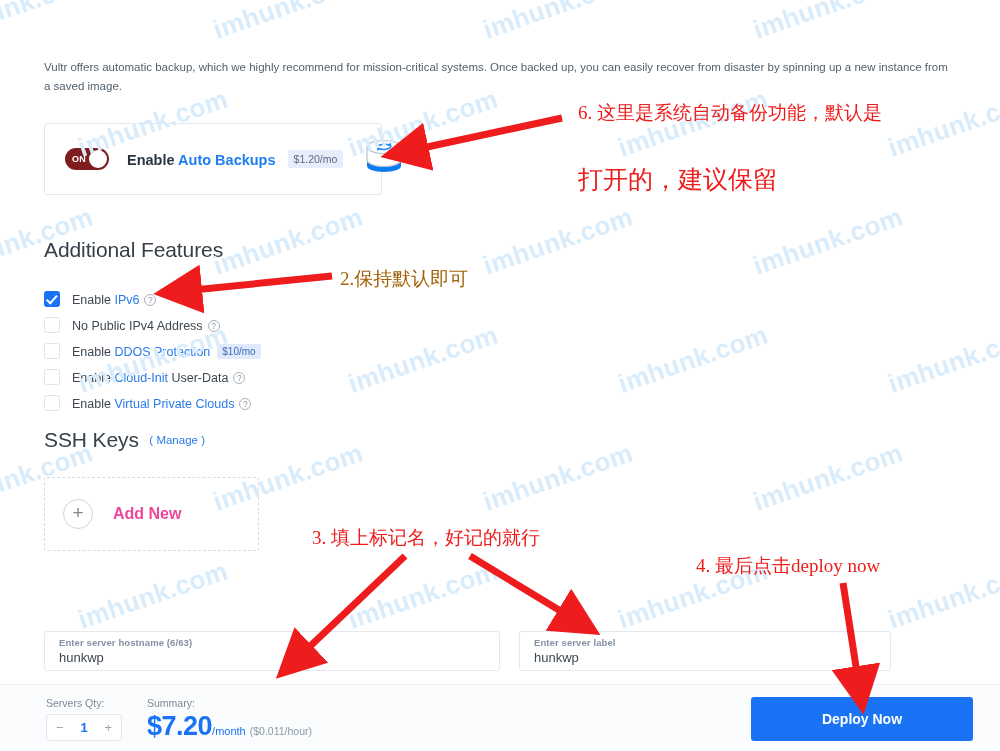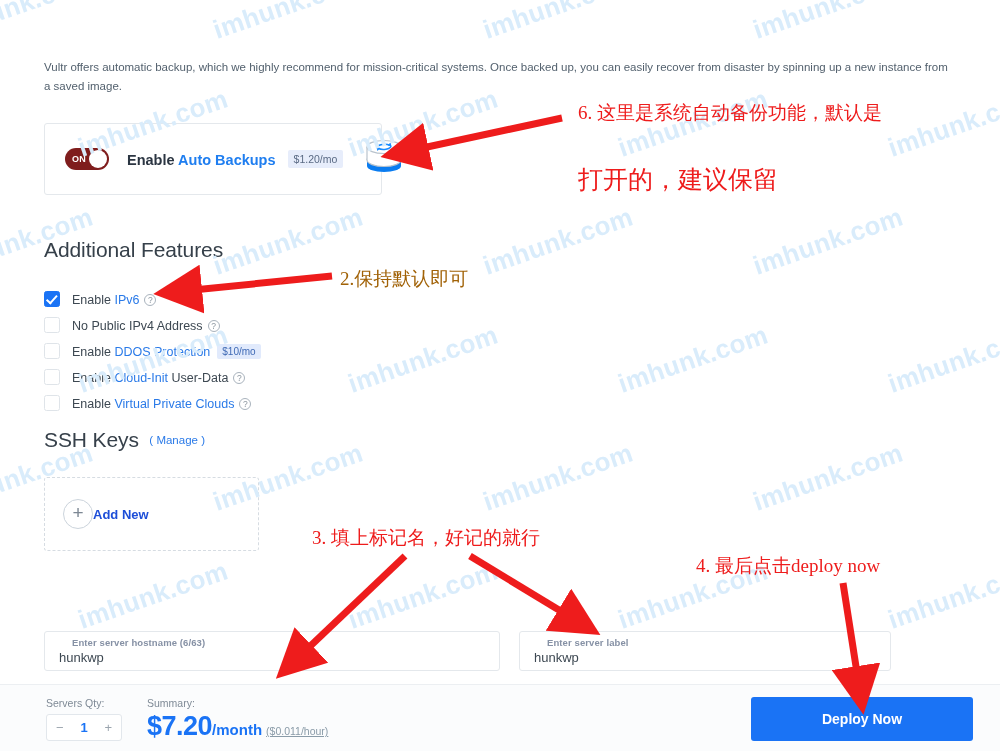--- a/index.html
+++ b/index.html
@@ -198,39 +198,39 @@
     border: 1px solid #ccd4dc;
     color: #7c8793;
     font-size: 19px;
     font-weight: 300;
     display: flex; align-items: center; justify-content: center;
     flex: 0 0 auto;
     line-height: 0;
     padding-bottom: 2px;
   }
   .add-new {
-    font-size: 13px;
-    font-weight: 700;
-    color: #1d4ed8;
+    margin-left: 20px;
+    font-size: 16px;
+    font-weight: 700;
+    color: #ec4899;
   }
 
   
   .field {
     border: 1px solid #e4e8ec;
     border-radius: 3px;
     height: 40px;
     background: #fff;
     padding: 5px 14px 0 14px;
   }
   .field .flabel {
     font-size: 9.5px;
     font-weight: 700;
     color: #8691a5;
     letter-spacing: 0.1px;
-    margin-left: 13px;
   }
   .field .fvalue {
     font-size: 13px;
     color: #3d4852;
     margin-top: 2px;
   }
 
   
   #bottombar {
     position: absolute;
@@ -255,29 +255,28 @@
   }
   .stepper .sgn { color: #9aa4ae; font-size: 13px; line-height: 1; }
   .stepper .qty { color: #1a73f5; font-size: 13px; font-weight: 700; }
   .price-main {
     font-size: 27px;
     font-weight: 700;
     color: #1a73f5;
     letter-spacing: -0.5px;
   }
   .price-unit {
-    font-size: 15px;
-    font-weight: 700;
+    font-size: 11px;
+    font-weight: 400;
     color: #1a73f5;
   }
   .price-hour {
     font-size: 10.5px;
     color: #8a9ba8;
     margin-left: 4px;
-    text-decoration: underline;
   }
   .deploy-btn {
     width: 222px; height: 44px;
     background: #1a73f5;
     border-radius: 3px;
     color: #fff;
     font-size: 14px;
     font-weight: 700;
     display: flex; align-items: center; justify-content: center;
     cursor: pointer;

